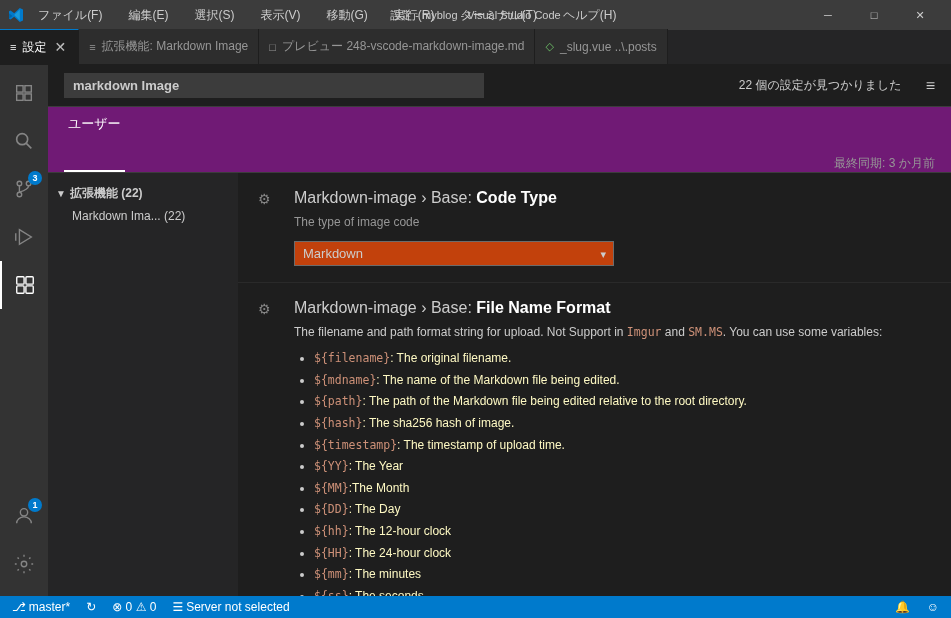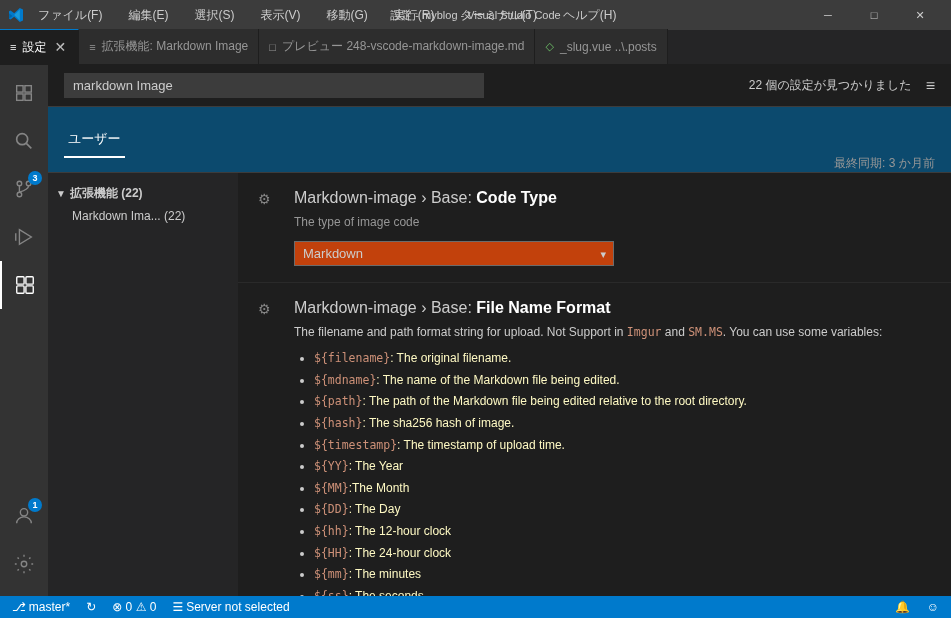--- a/index.html
+++ b/index.html
@@ -179,36 +179,36 @@
       flex-shrink: 0;
     }
     .search-input {
       background: #3c3c3c;
       border: 1px solid #3c3c3c;
       color: #cccccc;
       font-size: 13px;
       padding: 4px 8px;
       width: 420px;
       outline: none;
+      font-weight: bold;
     }
     .search-result-count {
       font-size: 12px;
       color: #cccccc;
-      display: flex; align-items: center; gap: 14px;
+      display: flex; align-items: center; gap: 24px;
     }
 
     
     .settings-tabs {
       display: flex;
       padding: 0 16px;
       border-bottom: 1px solid #3c3c3c;
-      background: #0c4a6e;
+      background: #701a75;
       flex-shrink: 0;
       justify-content: space-between;
-      align-items: center;
     }
     .settings-tab {
       padding: 8px 4px;
       font-size: 13px;
       cursor: pointer;
       color: #969696;
       border-bottom: 2px solid transparent;
       margin-right: 16px;
     }
     .settings-tab.active {

